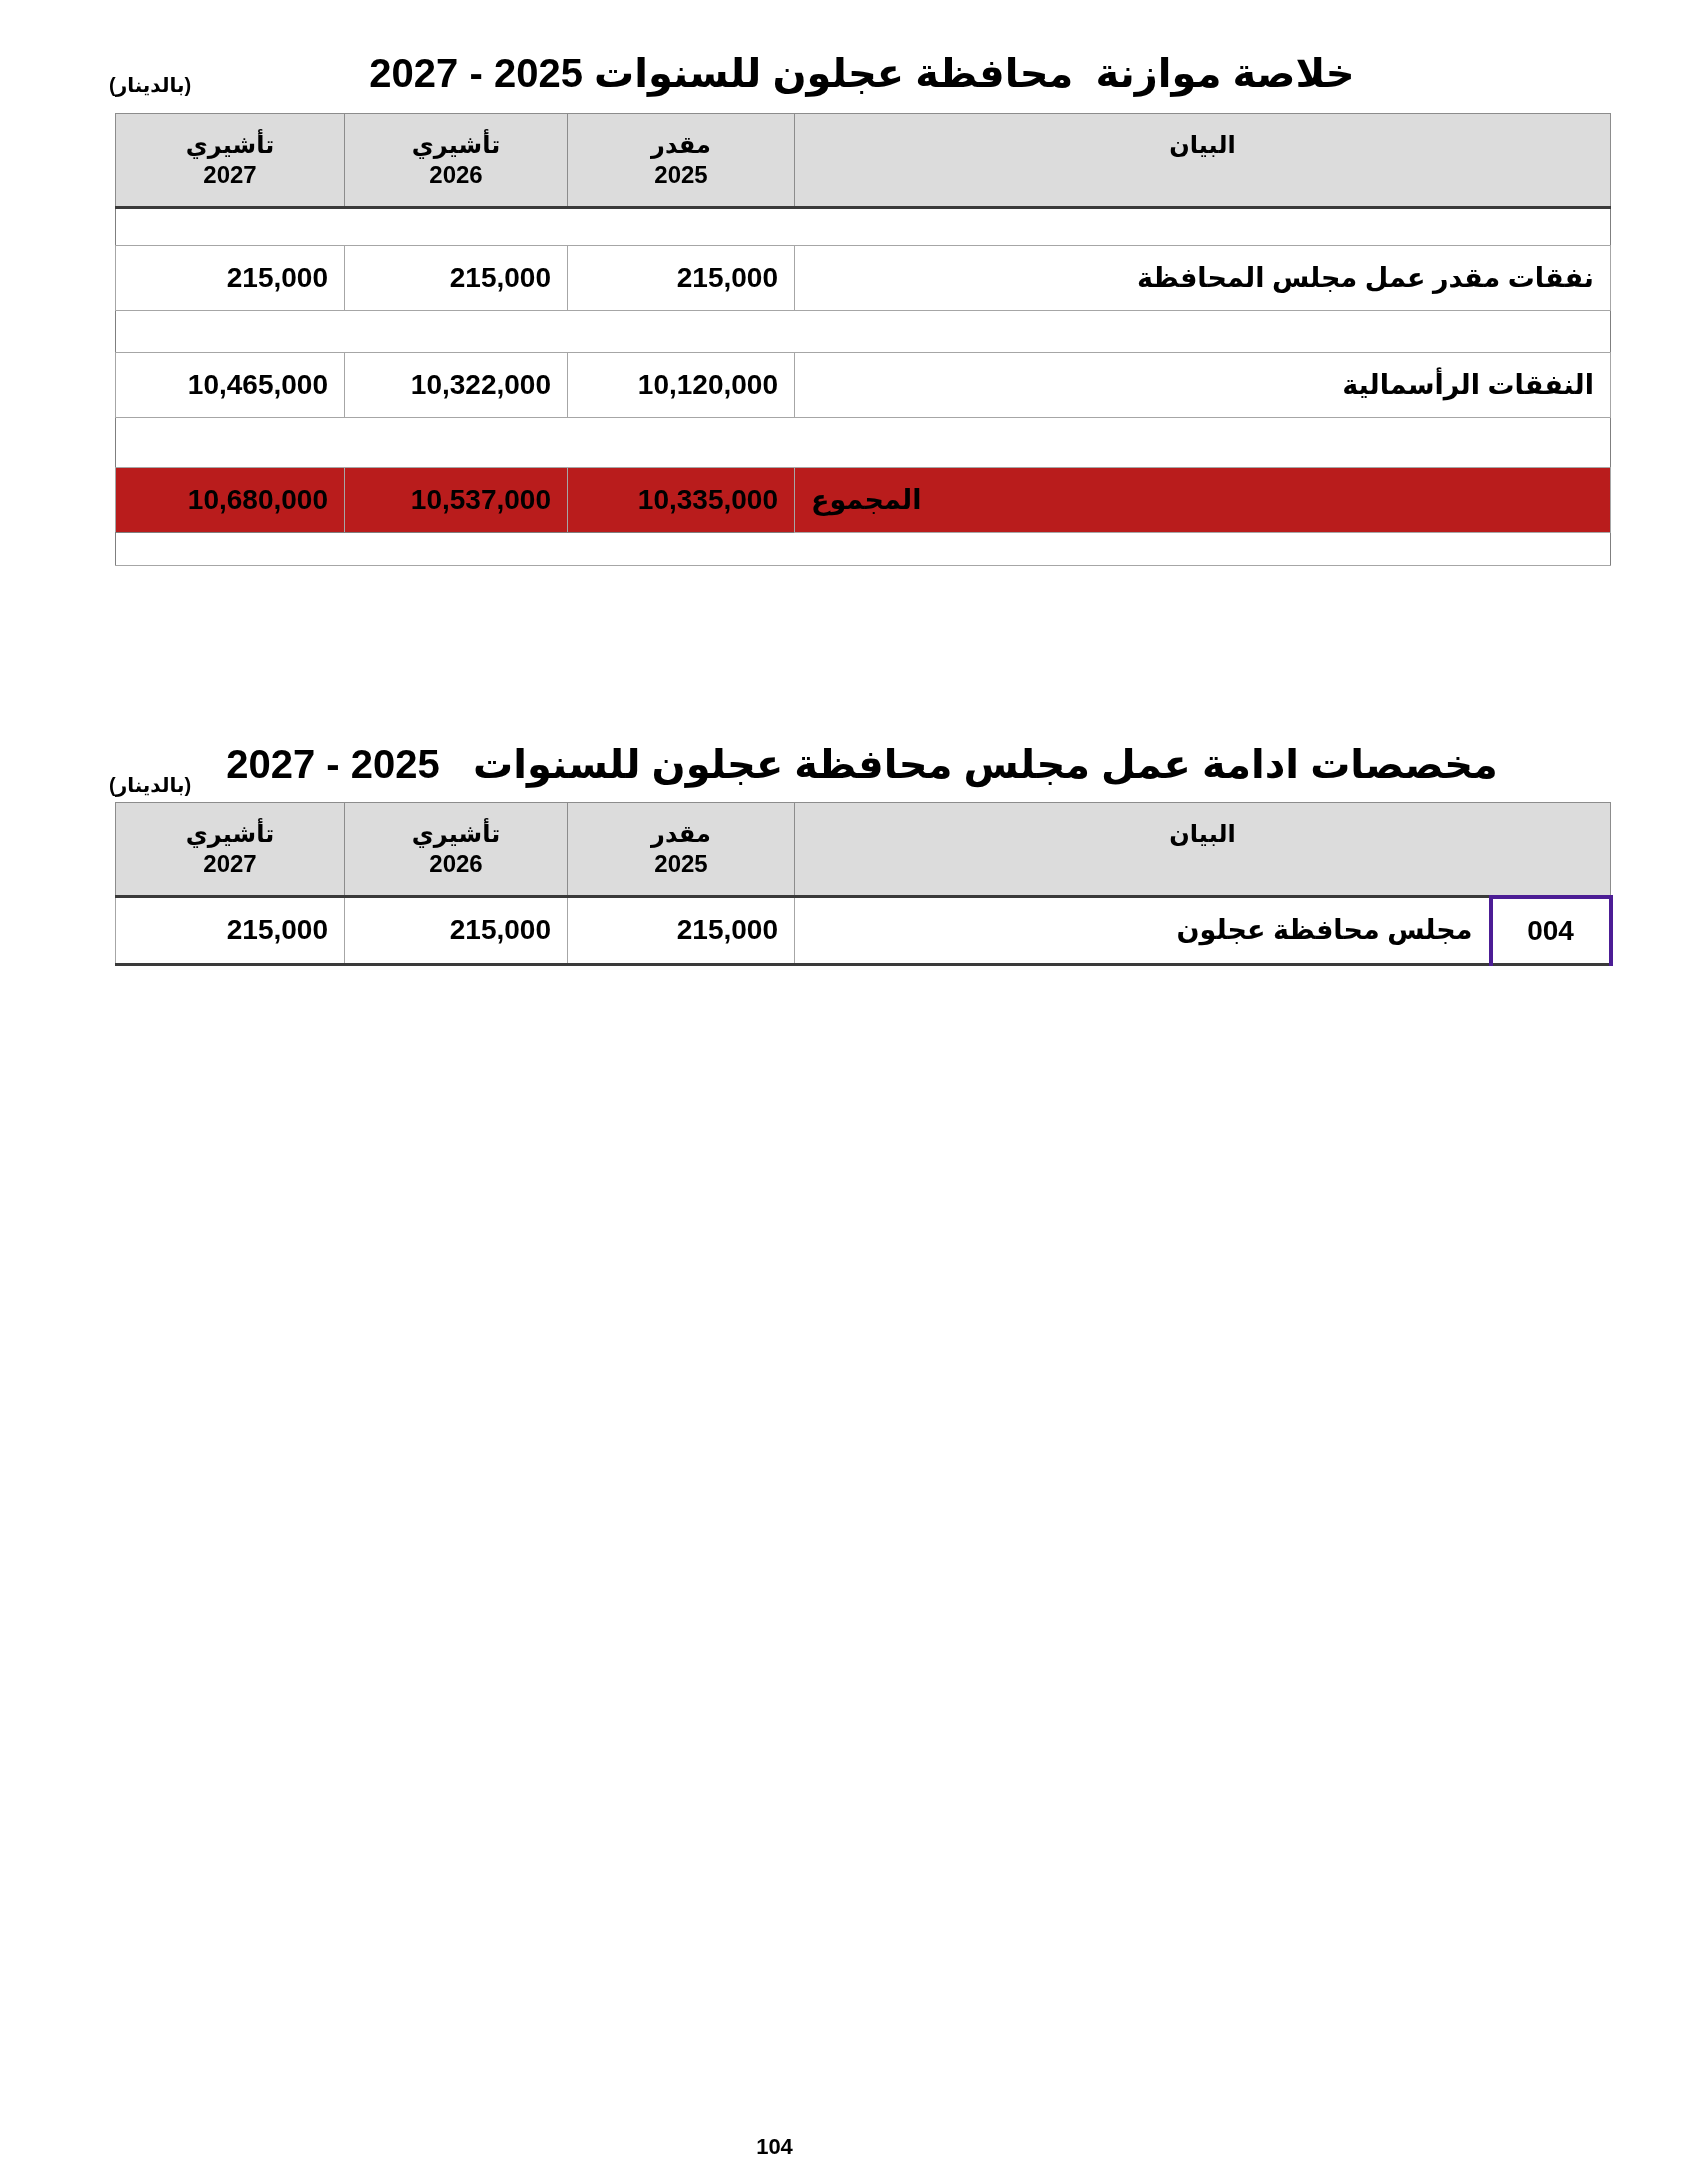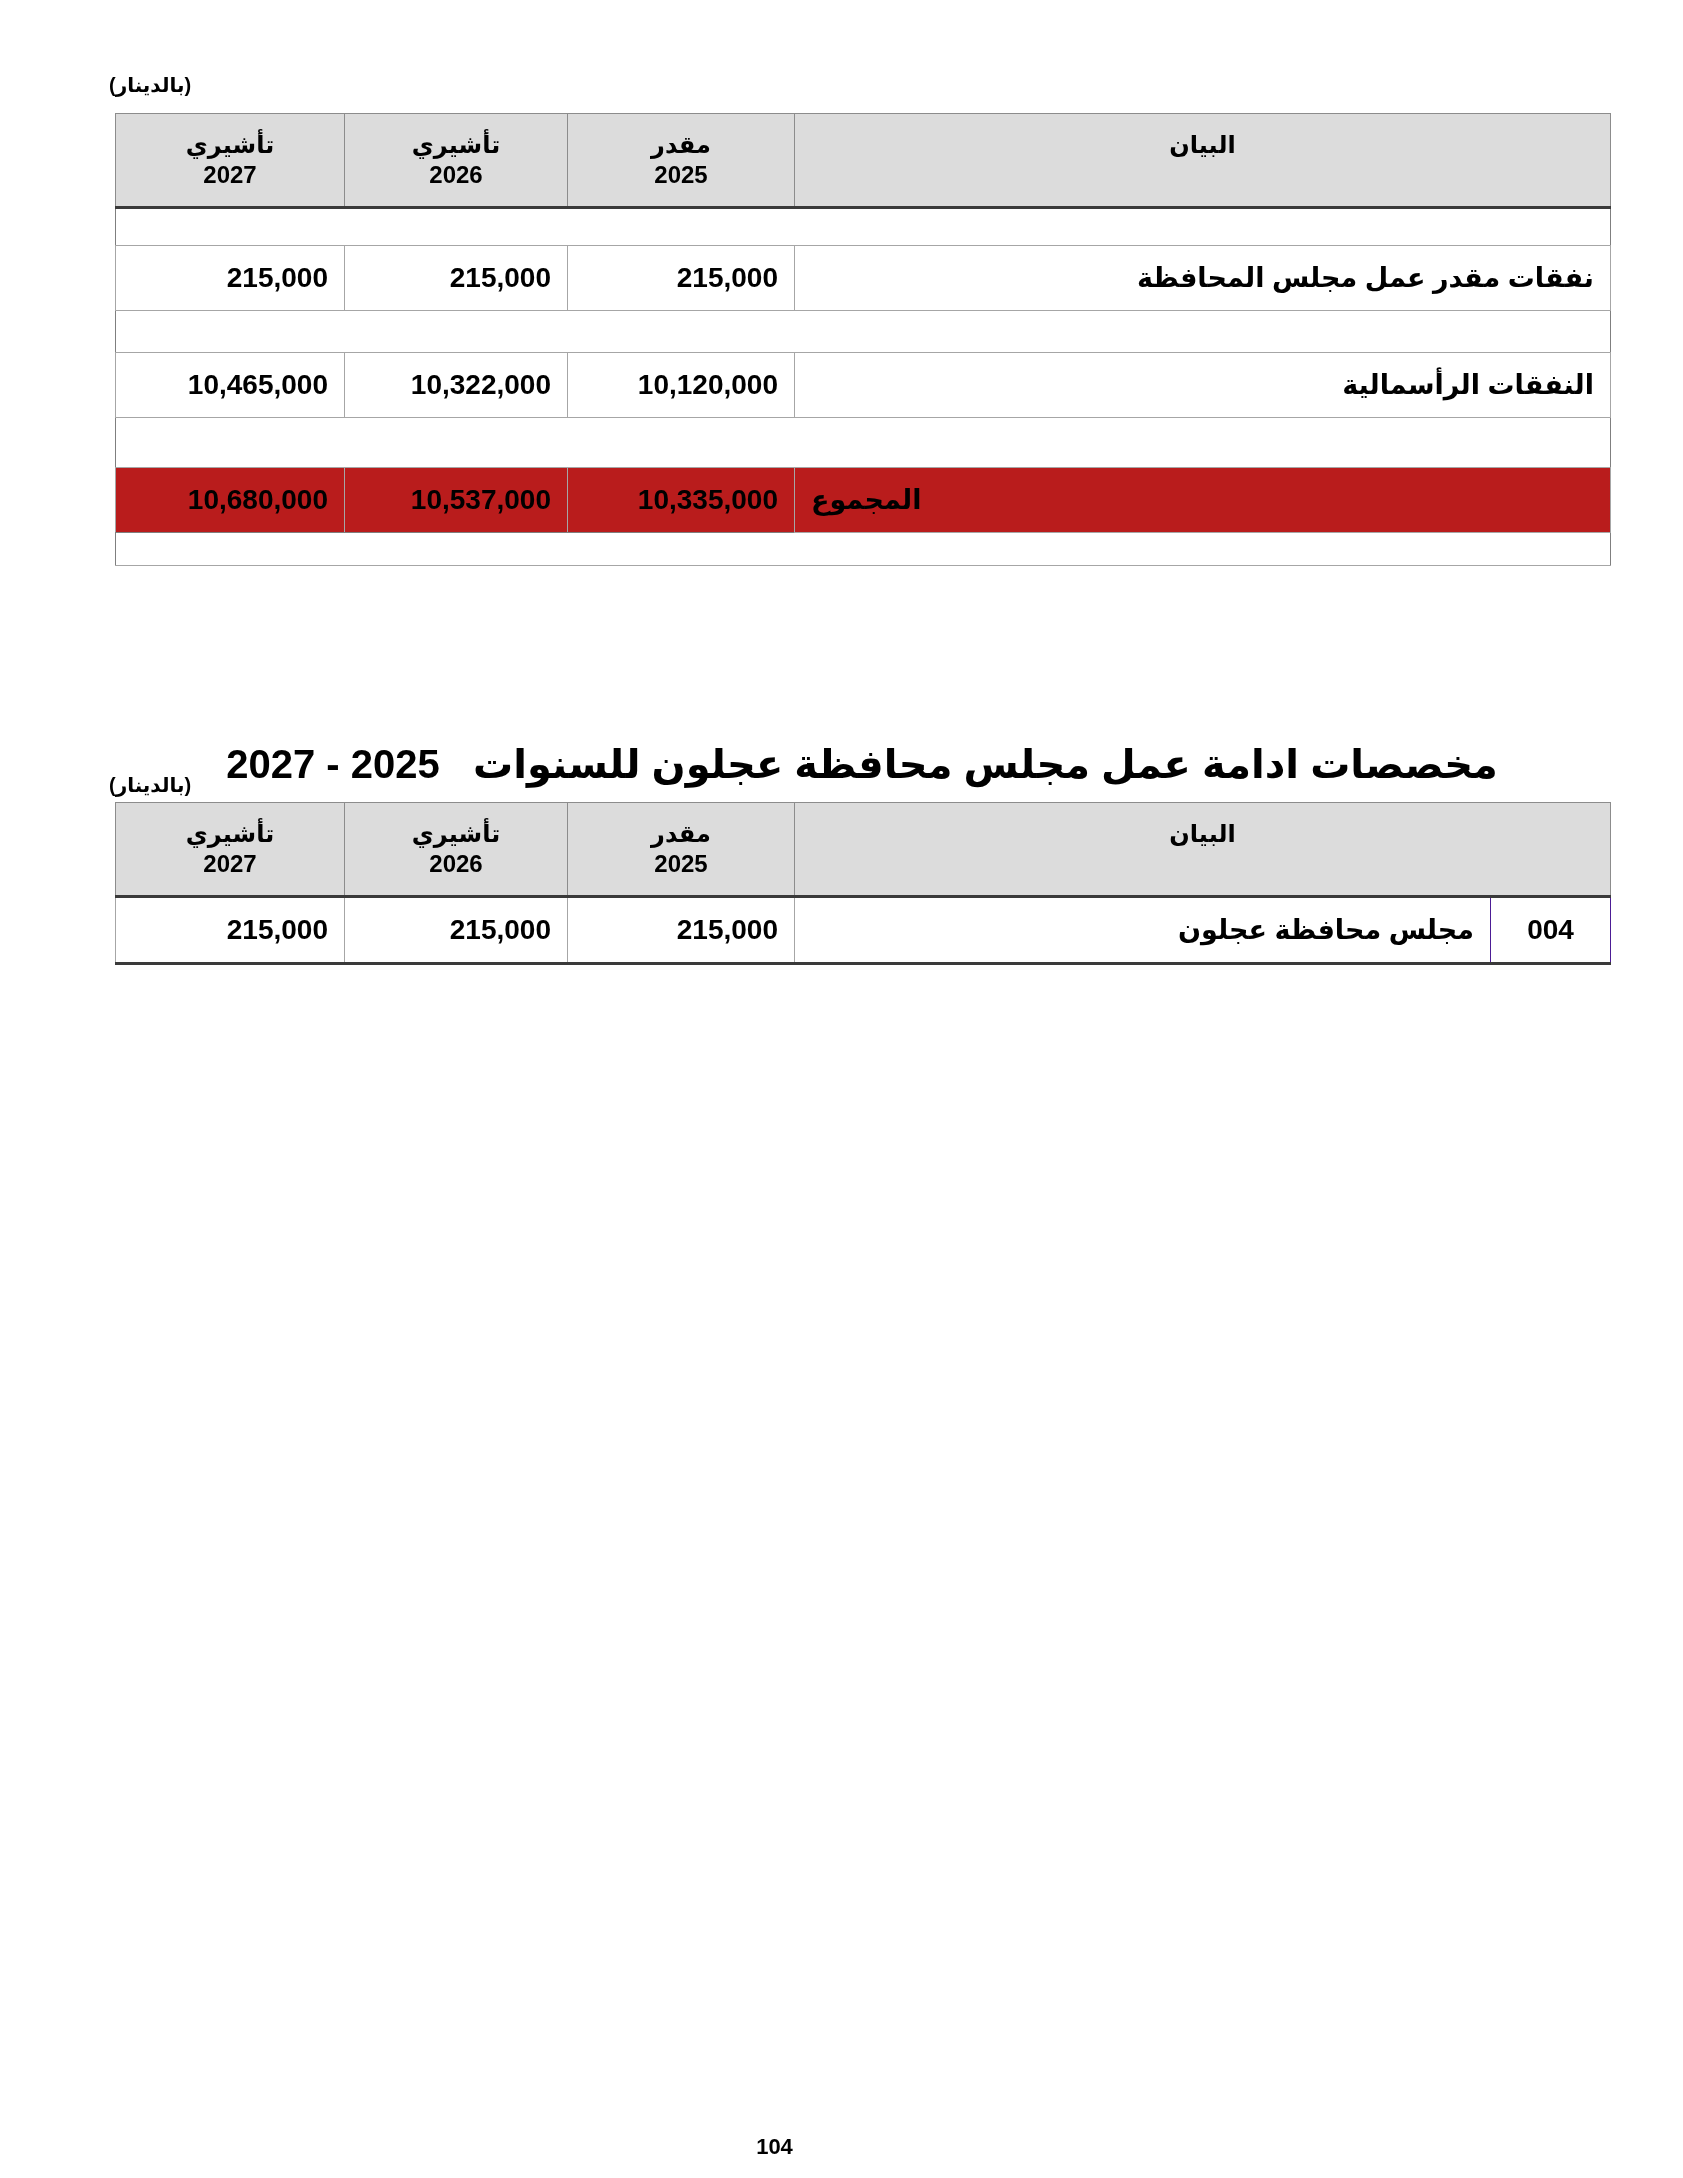--- a/index.html
+++ b/index.html
@@ -78,21 +78,21 @@
     font-size:27px;
     text-align:right;
     border:1px solid #a6a6a6;
     vertical-align:middle;
     padding-right:8px;
     white-space:nowrap;
   }
   td.code-cell{
     font-size:28px;
     text-align:center;
-    border:1px solid #4c1d95;
+    border:4px solid #4c1d95;
     vertical-align:middle;
   }
   tr.spacer-row td{
     border-left:none;
     border-right:none;
     border-top:1px solid #a6a6a6;
     border-bottom:1px solid #a6a6a6;
     background:#ffffff;
   }
   tr.total-row td{
@@ -116,20 +116,21 @@
     width:1549px;
     text-align:center;
     font-size:22px;
   }
 </style>
 </head>
 <body>
 
 <div class="page">
 
+  <div class="doc-title" style="top:50px;">خلاصة موازنة  محافظة عجلون للسنوات 2025 - 2027</div>
 
   <div class="currency-note" style="top:73px;">(بالدينار)</div>
 
   <table class="btable" style="top:113px;">
     <colgroup>
       <col style="width:816px">
       <col style="width:227px">
       <col style="width:223px">
       <col style="width:229px">
     </colgroup>

